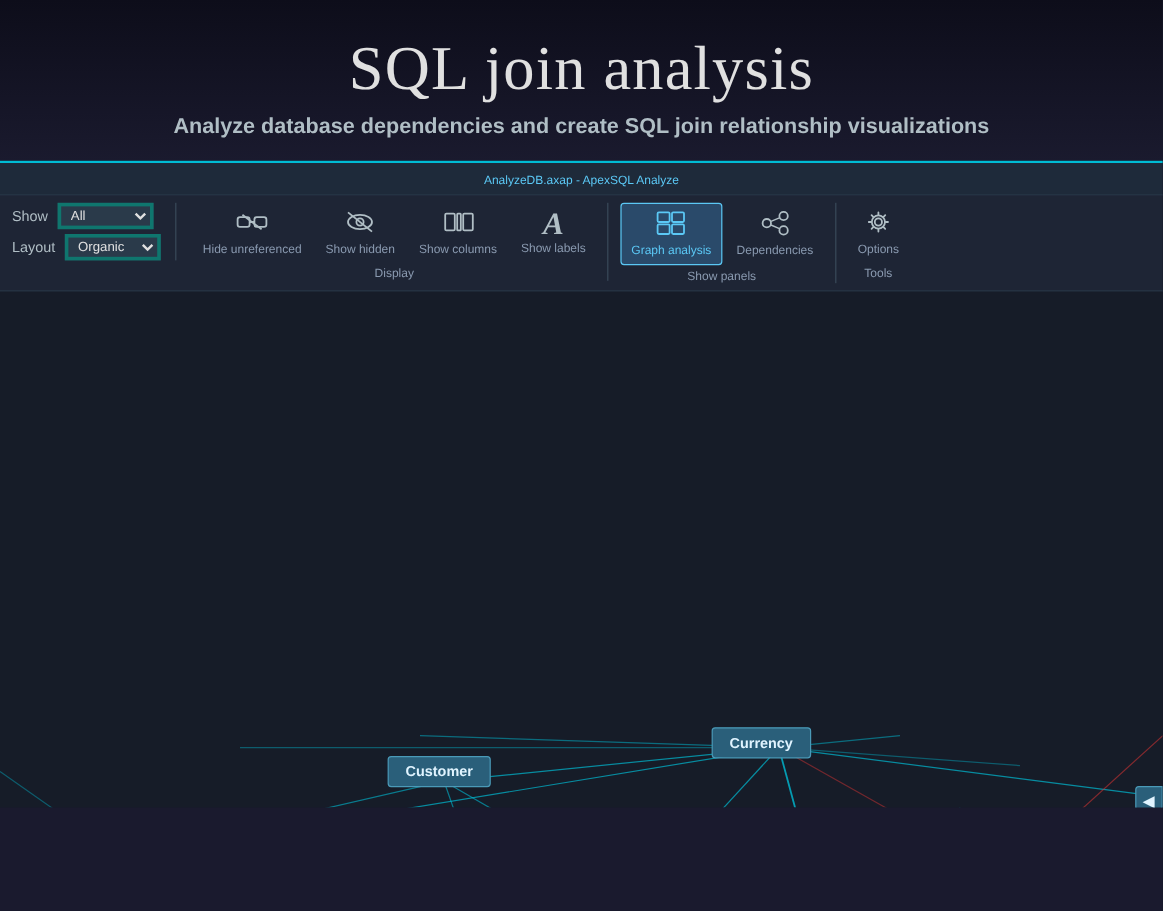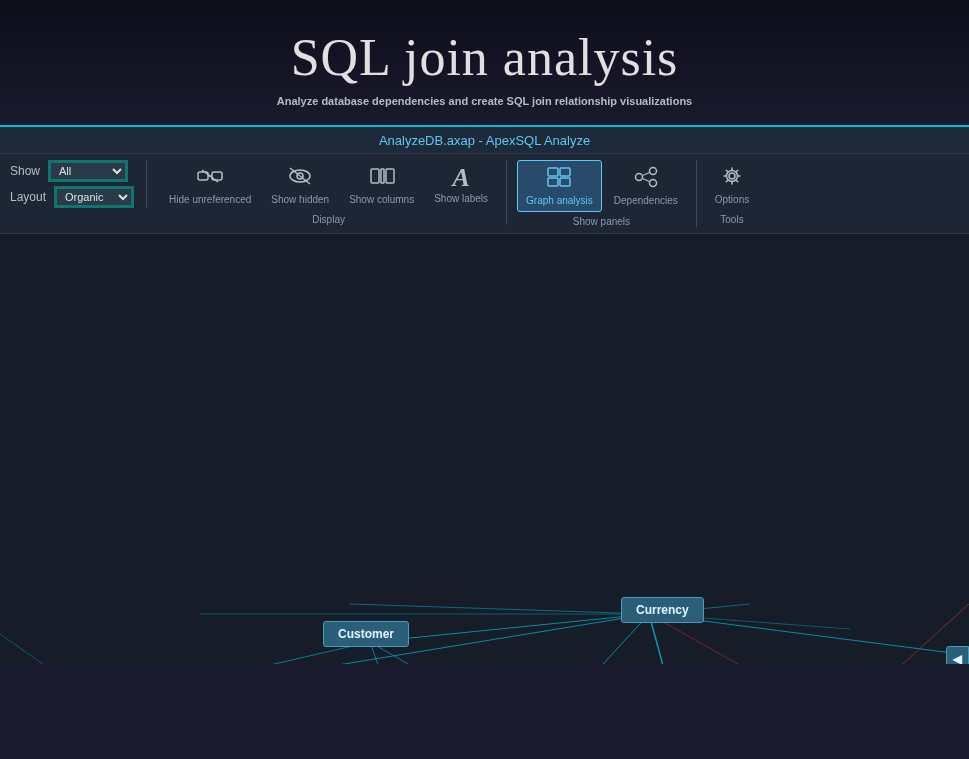--- a/index.html
+++ b/index.html
@@ -20,36 +20,36 @@
       border-bottom: 2px solid #00bcd4;
     }
     .header h1 {
       font-size: 52px;
       font-weight: 300;
       color: #e0e0e0;
       letter-spacing: 1px;
       font-family: Liberation Serif, serif;
     }
     .header p {
-      font-size: 11px;
+      font-size: 18px;
       color: #b0bec5;
       margin-top: 8px;
       font-weight: 600;
     }
 
     
     .tab-bar {
       background: #1e2a3a;
       border-bottom: 1px solid #2a3a4a;
       padding: 4px 0;
       text-align: center;
     }
     .tab-bar span {
       color: #5bc8f5;
-      font-size: 13px;
+      font-size: 10px;
       margin-top: 27px;
     }
 
     
     .toolbar {
       background: #1e2535;
       border-bottom: 1px solid #2a3a4a;
       display: flex;
       align-items: flex-start;
       padding: 6px 10px;
@@ -337,21 +337,21 @@
     <line x1="710" y1="605" x2="500" y2="720" stroke="#00bcd4" stroke-width="1" opacity="0.4"></line>
     <line x1="710" y1="605" x2="200" y2="700" stroke="#00bcd4" stroke-width="1" opacity="0.4"></line>
     <line x1="710" y1="605" x2="100" y2="680" stroke="#00bcd4" stroke-width="1" opacity="0.4"></line>
 
     <line x1="649" y1="380" x2="750" y2="370" stroke="#00bcd4" stroke-width="1" opacity="0.5"></line>
     <line x1="649" y1="380" x2="850" y2="395" stroke="#00bcd4" stroke-width="1" opacity="0.4"></line>
     <line x1="649" y1="380" x2="350" y2="370" stroke="#00bcd4" stroke-width="1" opacity="0.5"></line>
     <line x1="649" y1="380" x2="200" y2="380" stroke="#00bcd4" stroke-width="1" opacity="0.4"></line>
   </svg>
 
-  <div class="graph-node" style="left: 593px; top: 363px; margin-left: 28px;">
+  <div class="graph-node" style="left: 593px; top: 363px;">
     <span>Currency</span>
   </div>
 
   <div class="graph-node" style="left: 323px; top: 387px;">
     <span>Customer</span>
   </div>
 
   <div class="edge-node" style="right: 0; top: 412px;">
     <span>◀</span>
   </div>

